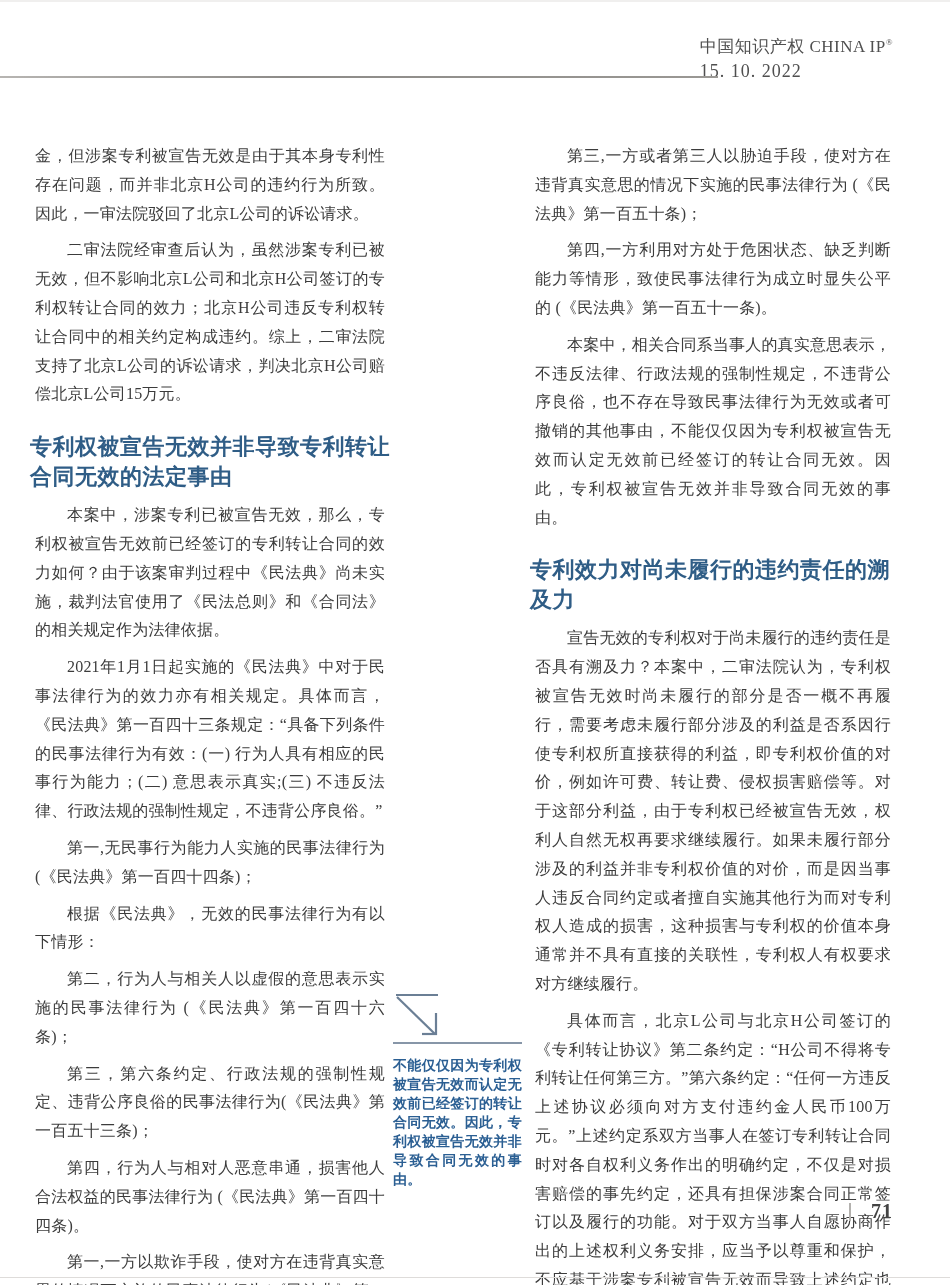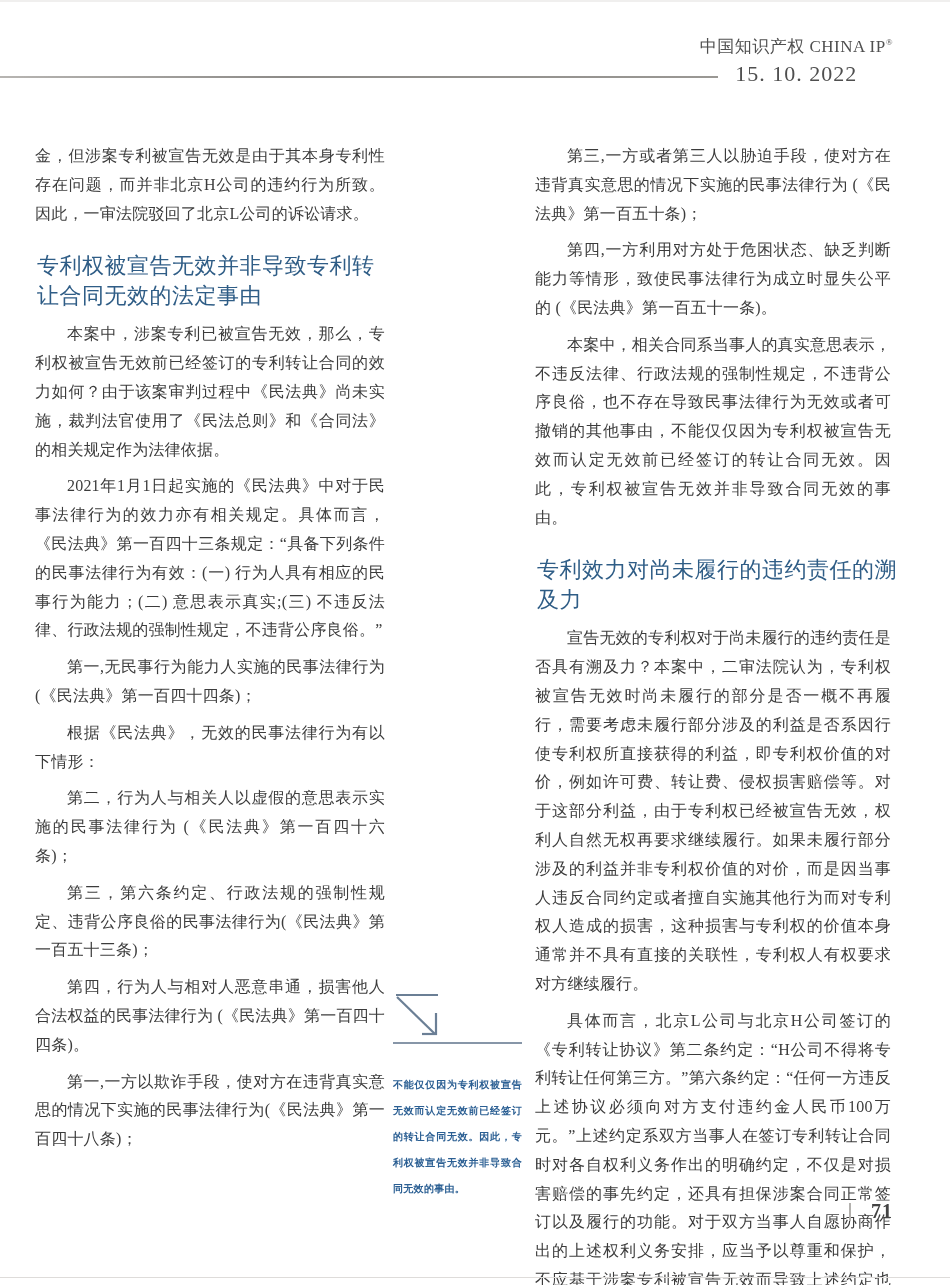--- a/index.html
+++ b/index.html
@@ -11,60 +11,60 @@
     font-family:"Liberation Serif","DejaVu Serif",serif;
     color:#3c3c3c;
   }
   
   .scan-edge-top{position:absolute;top:0;left:0;width:100%;height:2px;background:#f0efee;}
   .scan-edge-bottom{position:absolute;top:1277px;left:0;width:100%;height:1px;background:#dedcda;}
 
   
   .header{
     position:absolute;top:36px;right:57px;
-    text-align:center;color:#4f4f4f;line-height:1.35;
+    text-align:left;color:#4f4f4f;line-height:1.35;
   }
   .journal-line{font-size:17px;letter-spacing:0.5px;}
   .journal-line sup{font-size:9px;vertical-align:super;}
-  .date-line{font-size:22px;letter-spacing:1px;}
+  .date-line{font-size:18px;letter-spacing:1px;}
   .header-rule{
     position:absolute;top:76px;left:0;width:718px;height:2px;
     background:linear-gradient(to right,#b7b5b2,#8d8b88 40%,#9a9894);
   }
 
   
   .col{position:absolute;top:134px;text-align:justify;}
   .col-left{left:27px;width:366px;}
   .col-right{left:527px;width:372px;}
   .col p{
     margin:8px;
     font-size:16px;line-height:28.8px;
     text-indent:2em;
     letter-spacing:0.2px;
   }
   .col p.no-indent{text-indent:0;}
   .section-heading{
     font-family:"Liberation Sans","DejaVu Sans",sans-serif;
-    font-weight:normal;
+    font-weight:bold;
     font-size:22px;line-height:30px;
     color:#2f5d86;
-    margin:23px 0 9px 10px;
+    margin:23px 0 9px 3px;
     text-align:left;
     letter-spacing:0.5px;
   }
 
   
   .pull-quote{position:absolute;left:393px;top:993px;width:129px;}
   .pq-icon{display:block;margin-left:2px;}
   .pq-rule{height:2px;background:#8796a8;margin-top:5px;}
   .pq-text{
-    margin-top:28px;
+    margin-top:12px;
     font-family:"Liberation Sans","DejaVu Sans",sans-serif;
     font-weight:bold;
-    font-size:10px;line-height:26px;
+    font-size:14px;line-height:19px;
     color:#2b5f93;
     text-align:justify;
     letter-spacing:0.3px;
   }
 
   
   .page-number{
     position:absolute;top:1200px;right:57px;
     display:flex;align-items:center;gap:20px;
     font-family:Liberation Serif, serif;
@@ -79,20 +79,21 @@
   <div class="scan-edge-top"></div>
 
   <div class="header">
     <div class="journal-line"><span>中国知识产权 CHINA IP</span><sup>®</sup></div>
     <div class="date-line">15. 10. 2022</div>
   </div>
   <div class="header-rule"></div>
 
   <div class="col col-left">
     <p class="no-indent">金，但涉案专利被宣告无效是由于其本身专利性存在问题，而并非北京H公司的违约行为所致。因此，一审法院驳回了北京L公司的诉讼请求。</p>
+    <p>二审法院经审查后认为，虽然涉案专利已被无效，但不影响北京L公司和北京H公司签订的专利权转让合同的效力；北京H公司违反专利权转让合同中的相关约定构成违约。综上，二审法院支持了北京L公司的诉讼请求，判决北京H公司赔偿北京L公司15万元。</p>
     <div class="section-heading">专利权被宣告无效并非导致专利转让合同无效的法定事由</div>
     <p>本案中，涉案专利已被宣告无效，那么，专利权被宣告无效前已经签订的专利转让合同的效力如何？由于该案审判过程中《民法典》尚未实施，裁判法官使用了《民法总则》和《合同法》的相关规定作为法律依据。</p>
     <p>2021年1月1日起实施的《民法典》中对于民事法律行为的效力亦有相关规定。具体而言，《民法典》第一百四十三条规定：“具备下列条件的民事法律行为有效：(一) 行为人具有相应的民事行为能力；(二) 意思表示真实;(三) 不违反法律、行政法规的强制性规定，不违背公序良俗。”</p>
     <p>第一,无民事行为能力人实施的民事法律行为 (《民法典》第一百四十四条)；</p>
     <p>根据《民法典》，无效的民事法律行为有以下情形：</p>
     <p>第二，行为人与相关人以虚假的意思表示实施的民事法律行为 (《民法典》第一百四十六条)；</p>
     <p>第三，第六条约定、行政法规的强制性规定、违背公序良俗的民事法律行为(《民法典》第一百五十三条)；</p>
     <p>第四，行为人与相对人恶意串通，损害他人合法权益的民事法律行为 (《民法典》第一百四十四条)。</p>
     <p>第一,一方以欺诈手段，使对方在违背真实意思的情况下实施的民事法律行为(《民法典》第一百四十八条)；</p>
 

